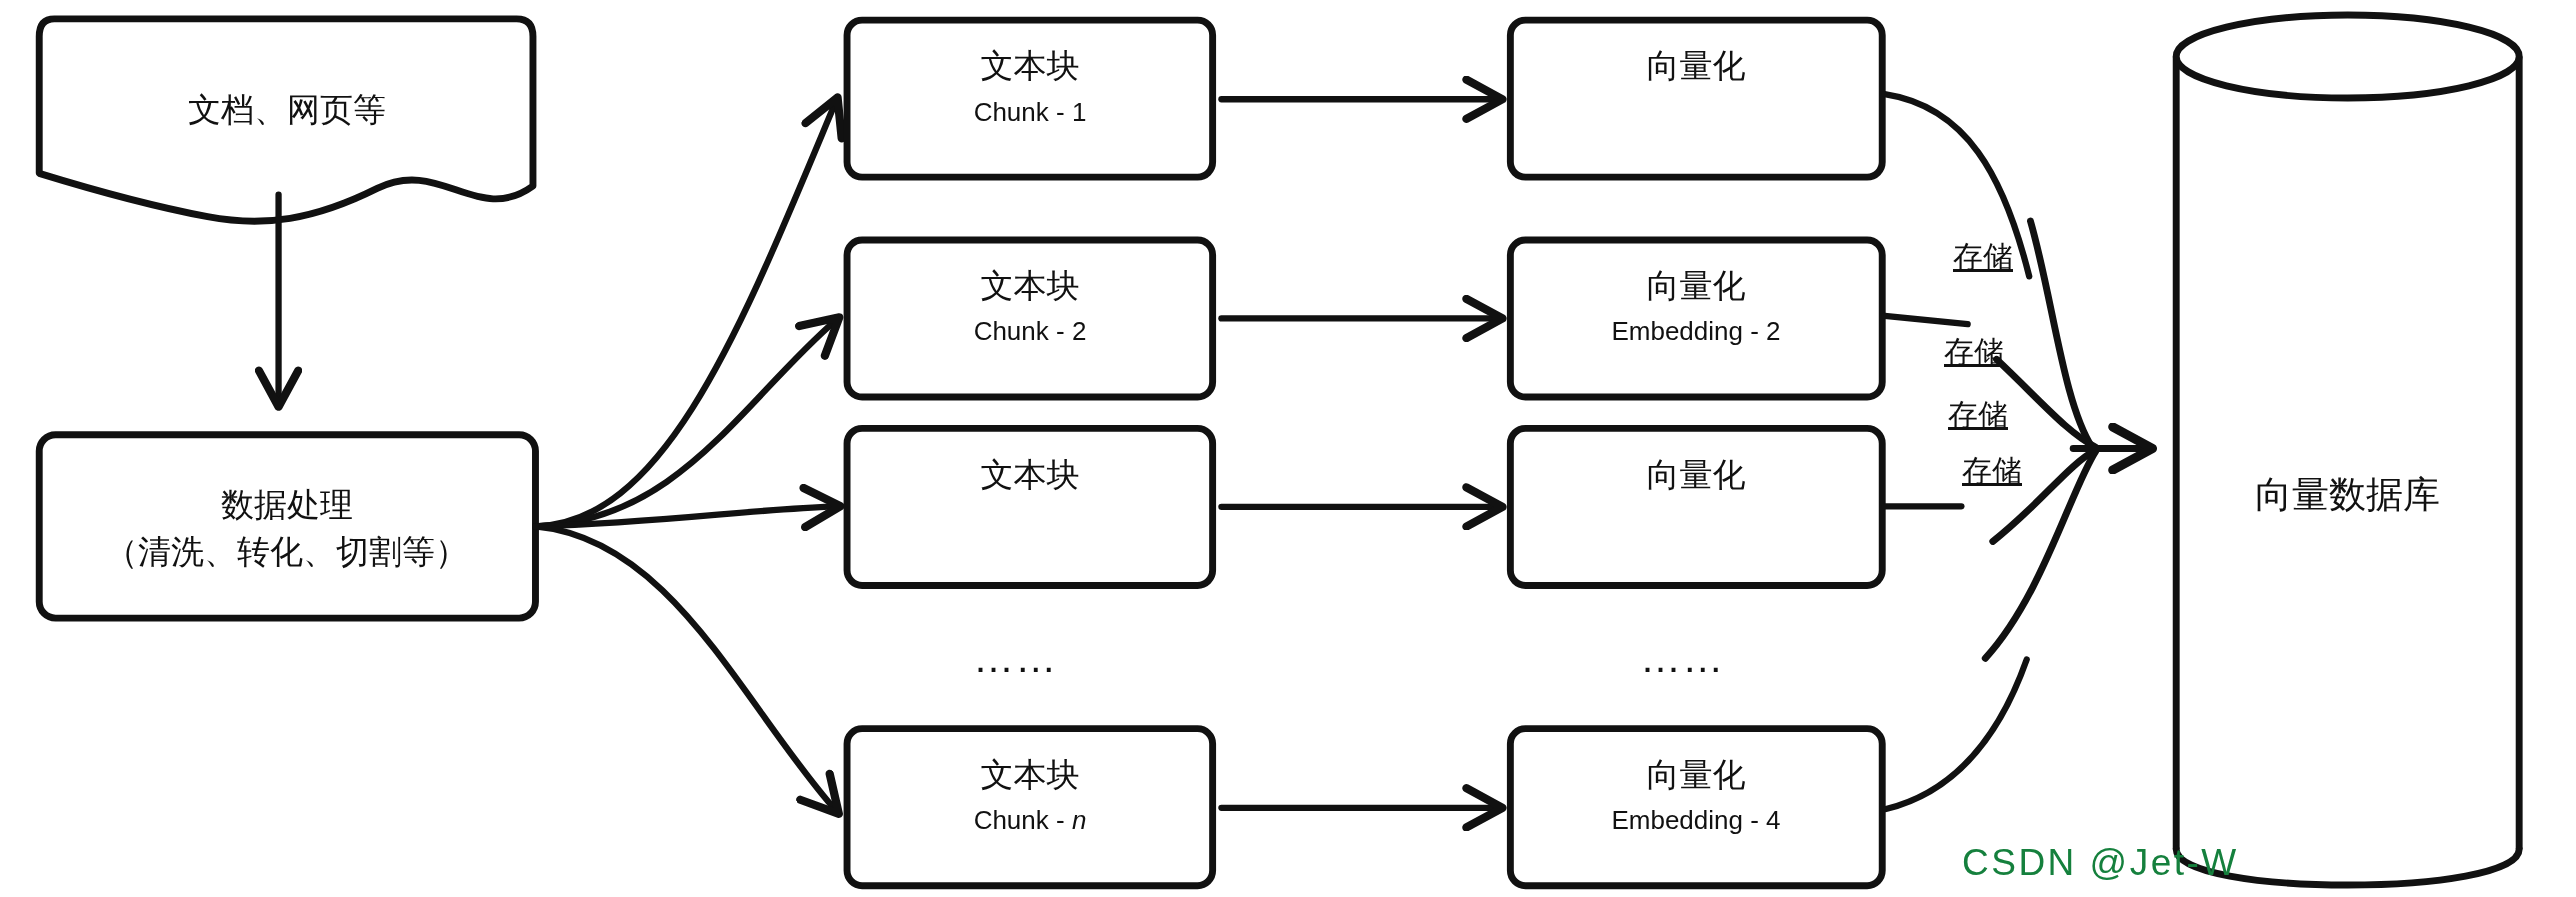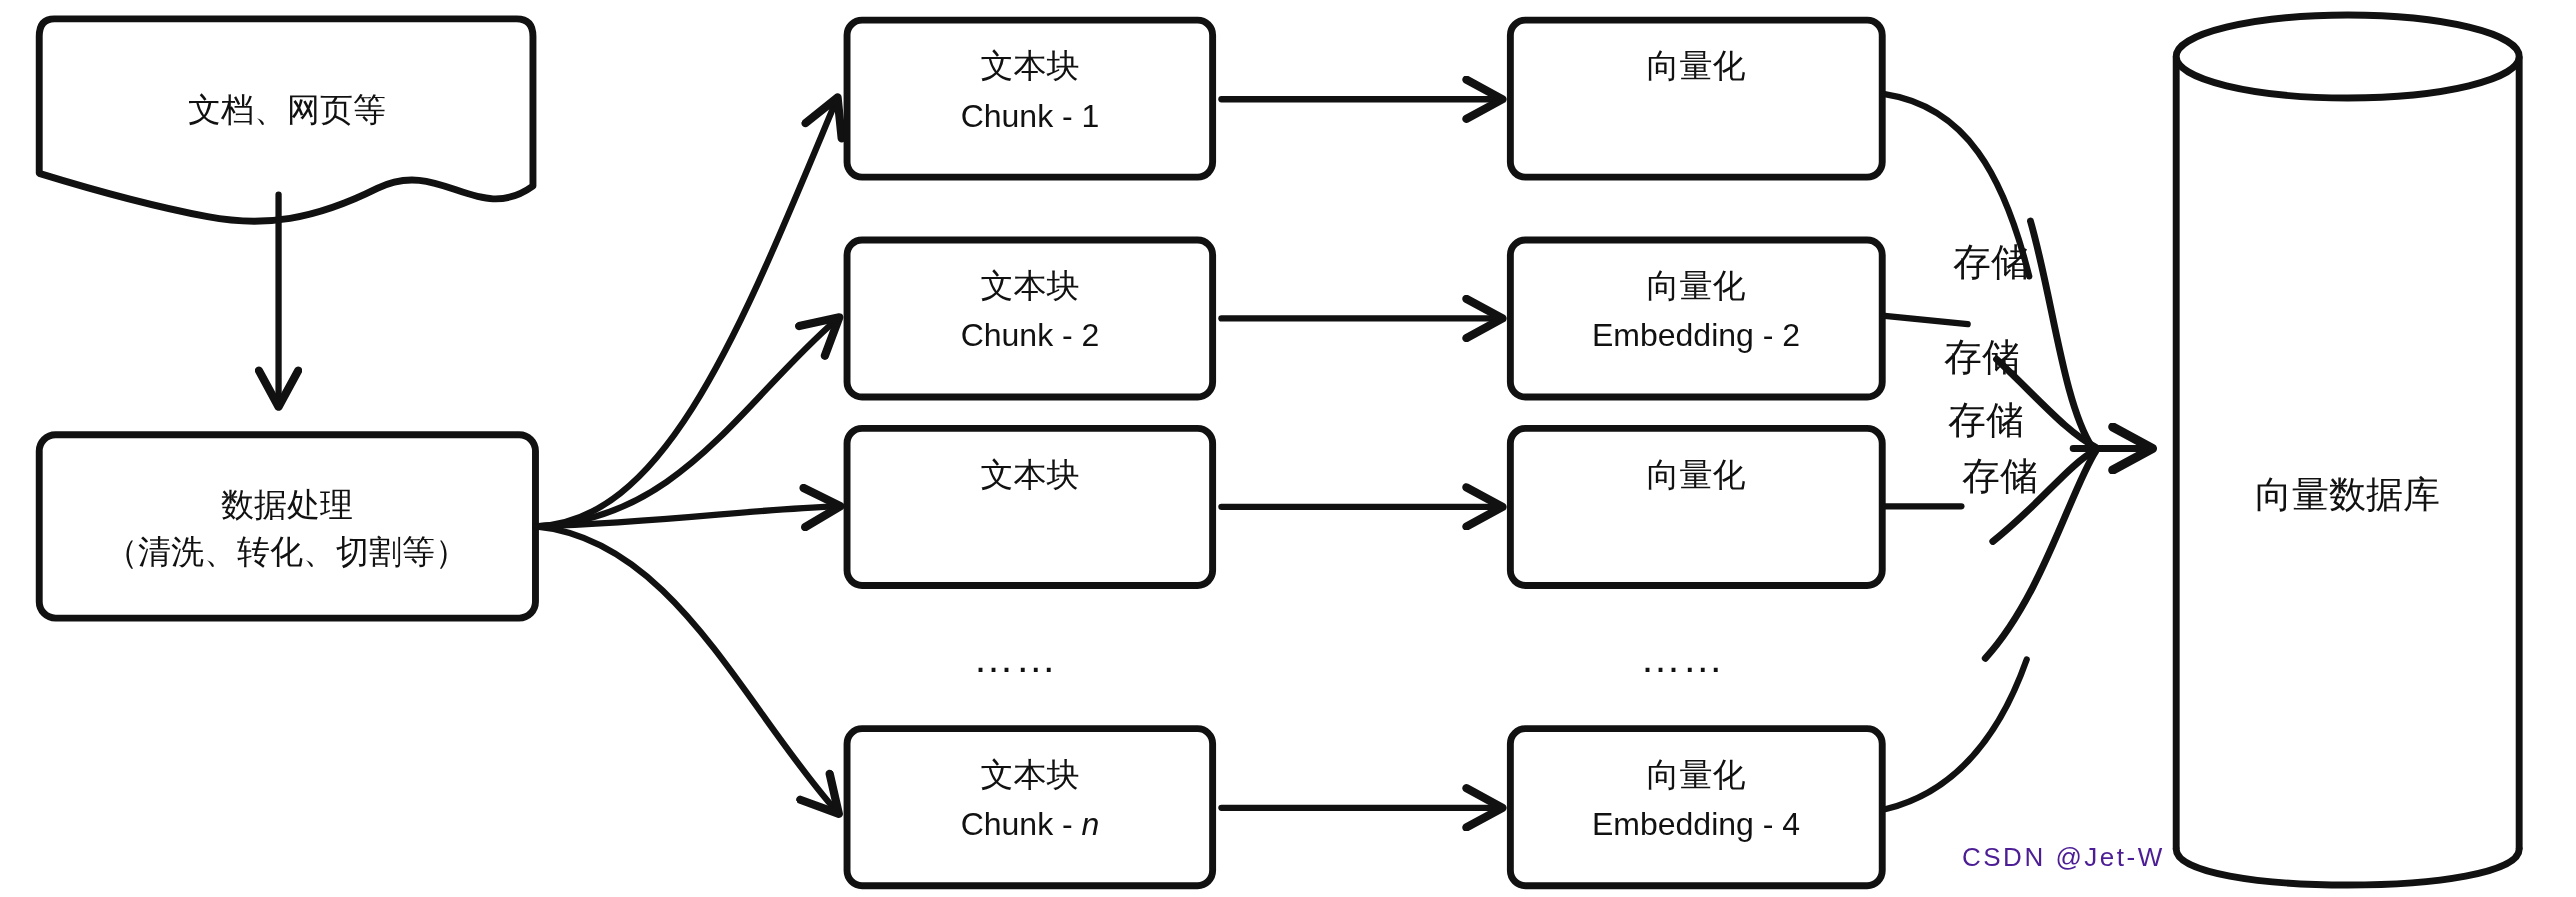--- a/index.html
+++ b/index.html
@@ -29,48 +29,49 @@
     text-align: center;
     color: #111111;
     line-height: 1.28;
     pointer-events: none;
     white-space: nowrap;
   }
   .label-cn {
     font-size: 33px;
   }
   .label-en {
-    font-size: 32px;
+    font-size: 26px;
   }
   .label-en .ital {
     font-style: italic;
   }
   .edge-label {
     position: absolute;
-    font-size: 38px;
-    color: #111111;
-    white-space: nowrap;
+    font-size: 30px;
+    color: #111111;
+    white-space: nowrap;
+    text-decoration: underline;
   }
   .ellipsis {
     position: absolute;
     font-size: 41px;
     letter-spacing: 1.3px;
     color: #111111;
     white-space: nowrap;
   }
   .cyl-label {
     position: absolute;
     font-size: 37px;
     color: #111111;
     white-space: nowrap;
   }
   .watermark {
     position: absolute;
-    font-size: 26px;
-    color: #4c1d95;
+    font-size: 37px;
+    color: #15803d;
     white-space: nowrap;
     letter-spacing: 2.5px;
     pointer-events: none;
   }
 </style>
 </head>
 <body>
 
 <div id="canvas">
 

